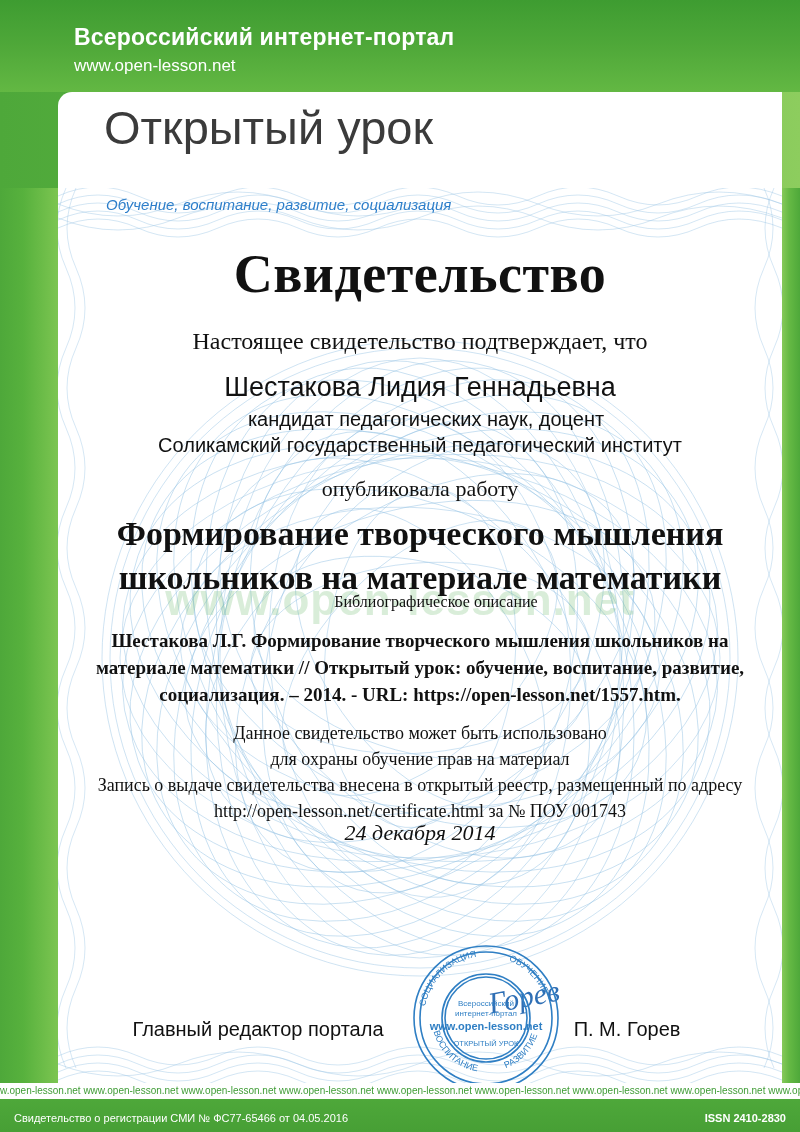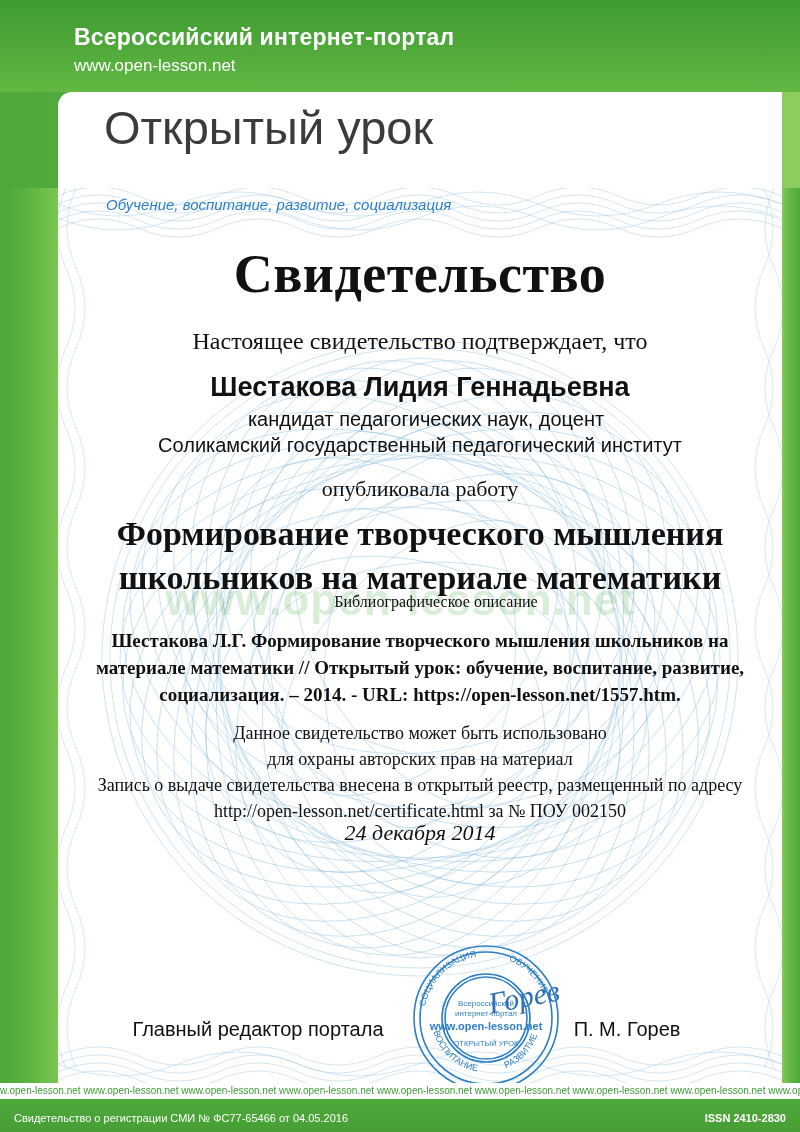--- a/index.html
+++ b/index.html
@@ -139,21 +139,21 @@
     position: absolute;
     left: 0; top: 140px;
     width: 724px;
     font-size: 24px;
   }
   .person-name {
     position: absolute;
     left: 0; top: 184px;
     width: 724px;
     font-size: 27px;
-    font-weight: bold;
+    font-weight: normal;
     font-family: "Liberation Sans", sans-serif;
   }
   .person-degree {
     position: absolute;
     left: 0; top: 220px;
     width: 736px;
     font-size: 20px;
     font-family: "Liberation Sans", sans-serif;
   }
   .person-org {
@@ -369,23 +369,23 @@
     <div class="line-confirm">Настоящее свидетельство подтверждает, что</div>
     <div class="person-name">Шестакова Лидия Геннадьевна</div>
     <div class="person-degree">кандидат педагогических наук, доцент</div>
     <div class="person-org">Соликамский государственный педагогический институт</div>
     <div class="published-label">опубликовала работу</div>
     <div class="work-title">Формирование творческого мышления школьников на материале математики</div>
     <div class="biblio-label">Библиографическое описание</div>
     <div class="biblio-text">Шестакова Л.Г. Формирование творческого мышления школьников на материале математики // Открытый урок: обучение, воспитание, развитие, социализация. – 2014. - URL: https://open-lesson.net/1557.htm.</div>
     <div class="note">
       <div>Данное свидетельство может быть использовано</div>
-      <div>для охраны авторских прав на материал</div>
+      <div>для охраны обучение прав на материал</div>
       <div>Запись о выдаче свидетельства внесена в открытый реестр, размещенный по адресу</div>
-      <div>http://open-lesson.net/certificate.html за № ПОУ 002150</div>
+      <div>http://open-lesson.net/certificate.html за № ПОУ 001743</div>
     </div>
     <div class="date">24 декабря 2014</div>
 
     <div class="sign-role">Главный редактор портала</div>
     <div class="signature">Горев</div>
     <div class="sign-person">П. М. Горев</div>
 
     <div class="stamp">
       <svg width="160" height="160" viewBox="0 0 160 160" xmlns="http://www.w3.org/2000/svg">
         <defs>

